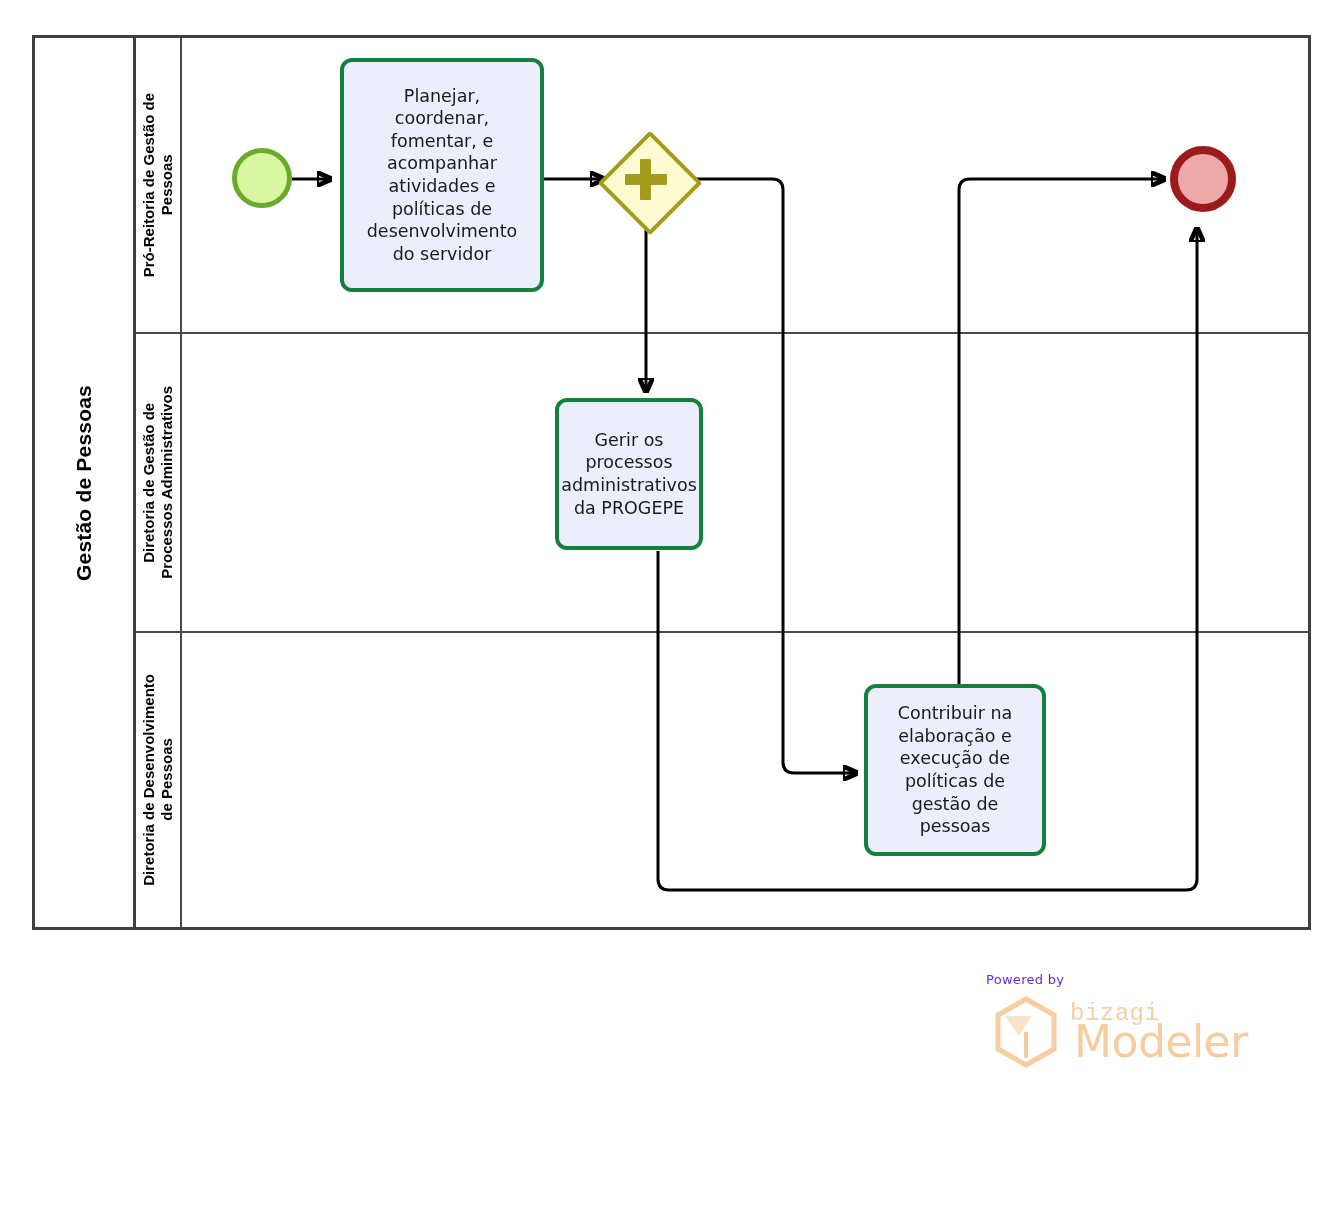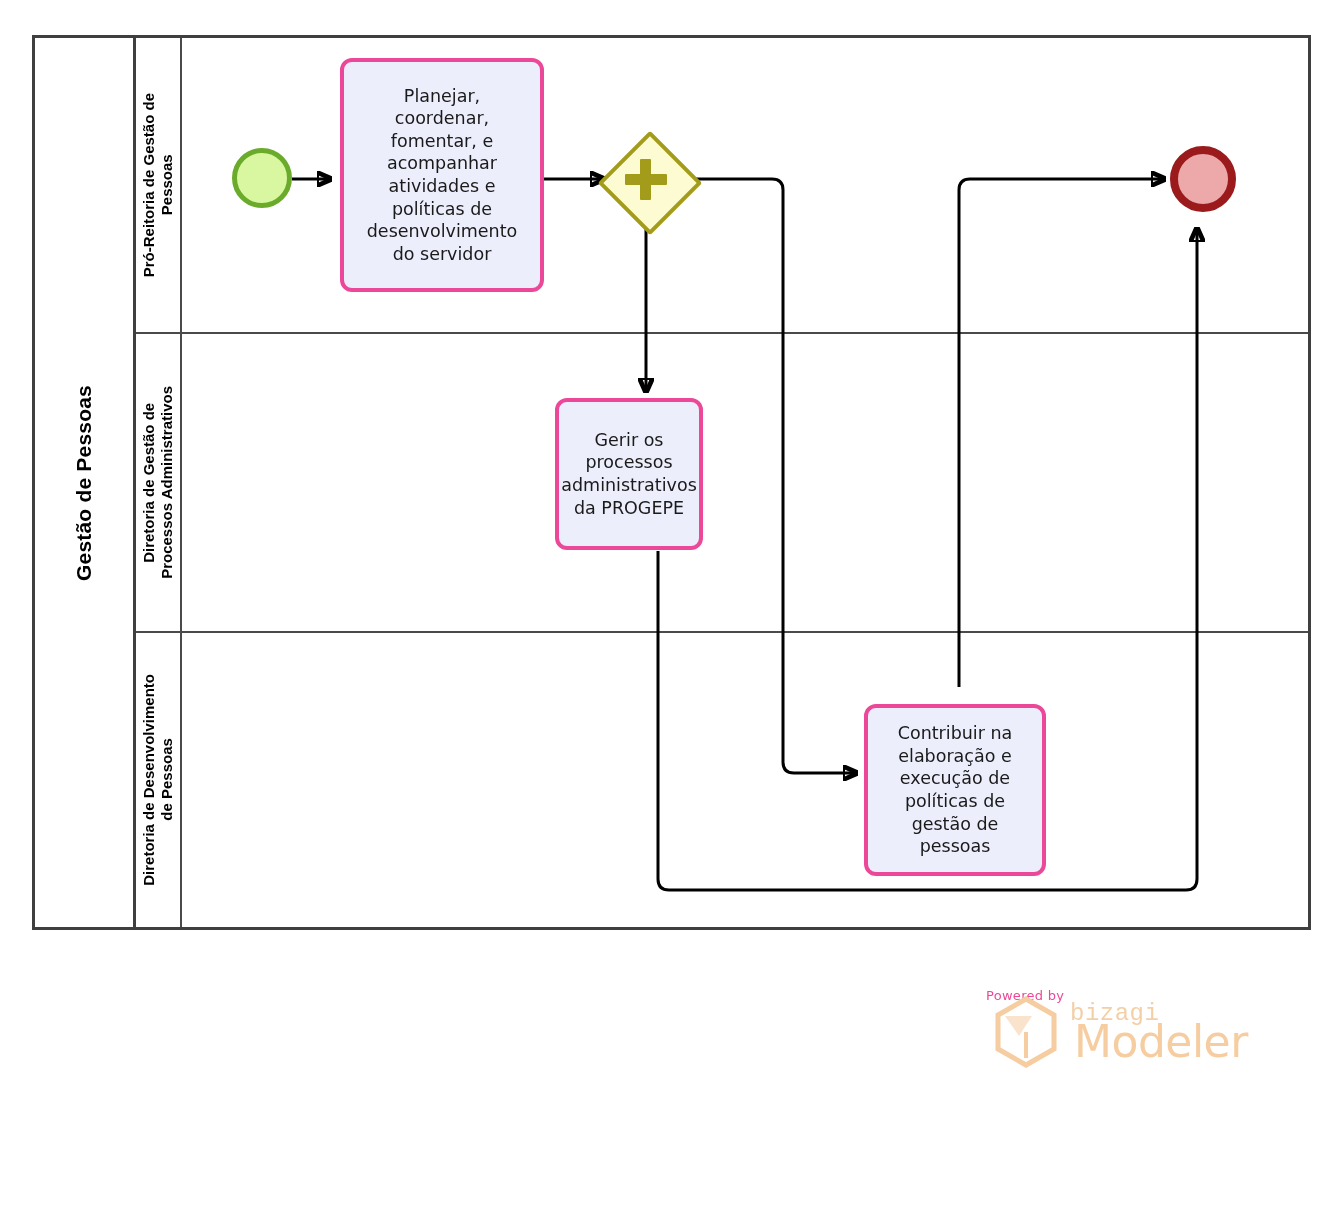--- a/index.html
+++ b/index.html
@@ -97,21 +97,21 @@
     background: #d9f7a0;
     border: 5px solid #6aab2b;
   }
   .event.end {
     background: #eda9a9;
     border: 8px solid #9b1a1c;
   }
 
   .task {
     background: #eceefb;
-    border: 4px solid #ec4899;
+    border: 4px solid #15803d;
     border-radius: 12px;
     display: flex;
     align-items: center;
     justify-content: center;
     padding: 4px 8px;
   }
   .task-label {
     font-size: 17.5px;
     color: #1a1a1a;
     text-align: center;
@@ -149,23 +149,23 @@
   
   .watermark {
     position: absolute;
     left: 986px;
     top: 972px;
     width: 260px;
     height: 100px;
   }
   .wm-powered {
     position: absolute;
-    left: 0px; top: 16px;
+    left: 0px; top: 0px;
     font-size: 13px;
-    color: #ec4899;
+    color: #6d28d9;
     font-family: "DejaVu Sans", sans-serif;
     letter-spacing: 0.3px;
   }
   .wm-hex { position: absolute; left: 6px; top: 24px; }
   .wm-bizagi {
     position: absolute;
     left: 84px; top: 28px;
     font-size: 24px;
     color: #f3cfa6;
     font-family: Liberation Mono, monospace;
@@ -257,21 +257,21 @@
     <div class="gw-plus-v"></div>
   </div>
 
   <div class="node task" style="left:555px; top:398px; width:148px; height:152px;">
     <span class="task-label">Gerir os
 processos
 administrativos
 da PROGEPE</span>
   </div>
 
-  <div class="node task" style="left:864px; top:704px; width:182px; height:172px;">
+  <div class="node task" style="left:864px; top:684px; width:182px; height:172px;">
     <span class="task-label">Contribuir na
 elaboração e
 execução de
 políticas de
 gestão de
 pessoas</span>
   </div>
 
   <div class="node event end" style="left:1170px; top:146px; width:66px; height:66px;"></div>
 

